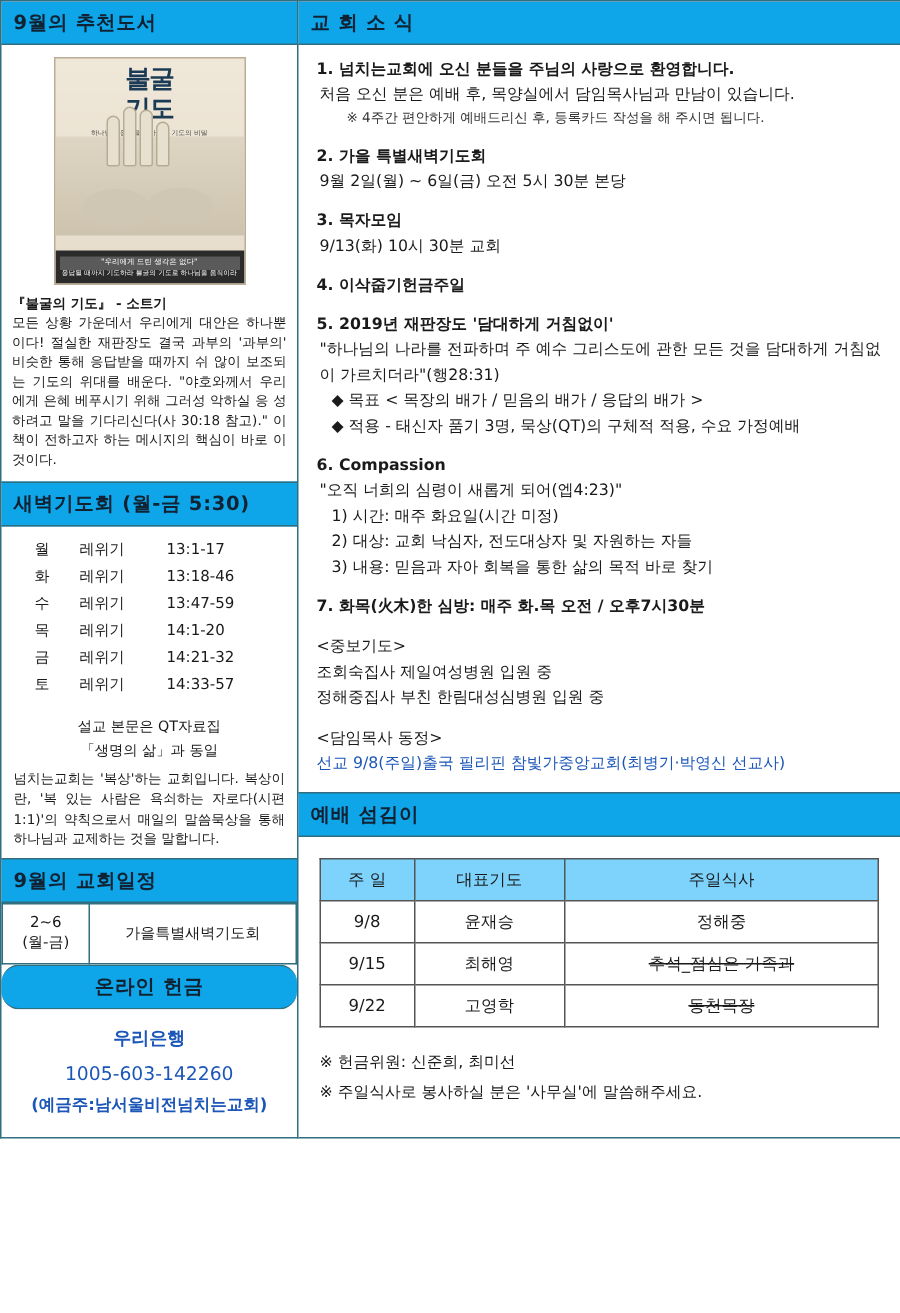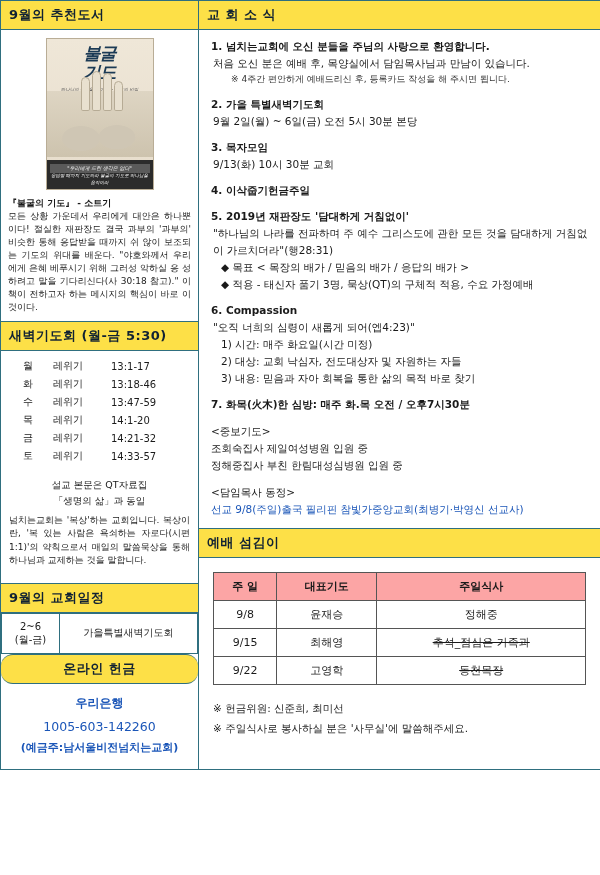--- a/index.html
+++ b/index.html
@@ -13,37 +13,37 @@
   }
   .page { width:600px; height:875px; position:relative; }
 
   table.layout { border-collapse:collapse; width:600px; table-layout:fixed; }
   .col-left { width:198px; }
   .col-right { width:402px; }
 
   .cell { vertical-align:top; border:1px solid #2f6f7f; padding:0; }
 
   .bar {
-    background:#fde047;
+    background:#0ea5e9;
     color:#123; font-weight:bold;
     font-size:13px;
     padding:5px 8px;
     border-bottom:1px solid #2f6f7f;
     letter-spacing:0.5px;
   }
 
   .pad { padding:6px 8px; }
 
   
   .book-wrap { text-align:center; padding:8px 6px 2px 6px; }
   .book-cover {
-    width:108px; height:152px; margin:0 auto;
+    width:128px; height:152px; margin:0 auto;
     background:linear-gradient(#efe7d8,#e6dccb);
     border:1px solid #b9ad96;
-    position:relative; overflow:hidden;font-style:italic;
+    position:relative; overflow:hidden;
   }
   .bc-top { padding:6px 4px 0 4px; text-align:center; }
   .bc-title {
     font-size:17px; font-weight:bold; color:#1b3a55; line-height:1.05;
     letter-spacing:-1px;
   }
   .bc-title2 { font-size:17px; font-weight:bold; color:#1b3a55; margin-top:-2px; letter-spacing:-1px;}
   .bc-sub { font-size:4.5px; color:#4a4a4a; margin-top:3px; line-height:1.3;}
   .bc-hands {
     position:absolute; left:0; right:0; top:52px; height:66px;
@@ -66,21 +66,21 @@
   .book-caption { font-size:9px; line-height:1.45; text-align:justify; padding:5px 7px 7px 7px; }
   .book-caption .b { font-weight:bold; }
 
   
   .dawn-table { width:100%; border-collapse:collapse; font-size:10px; }
   .dawn-table td { padding:2px 0; }
   .dawn-day { width:44px; padding-left:14px !important; }
   .dawn-book { width:58px; }
   .dawn-ref { }
   .dawn-note { text-align:center; font-size:9.5px; line-height:1.6; padding:6px 4px 2px 4px;}
-  .dawn-body { font-size:9px; line-height:1.5; padding:4px 8px 15px 8px; text-align:justify;}
+  .dawn-body { font-size:9px; line-height:1.5; padding:4px 8px 4px 8px; text-align:justify;}
 
   
   .sched-table { width:100%; border-collapse:collapse; font-size:10px; }
   .sched-table td { border:1px solid #2f6f7f; padding:6px 4px; text-align:center; }
   .sched-date { width:58px; line-height:1.35; }
 
   
   .offer { text-align:center; padding:8px 4px 10px 4px; line-height:1.9; }
   .offer .blue { color:#1b56b8; font-weight:bold; font-size:12px; }
   .offer .num { color:#1b56b8; font-weight:normal; font-size:12.5px; }
@@ -94,21 +94,21 @@
   .news .tiny { font-size:9px; color:#333;margin-left:20px; }
   .news .quote { margin-left:2px; }
   .news .ind { margin-left:10px; }
   .news .blue { color:#1b56b8; }
   .news .sec { margin-top:10px; }
 
   
   .svc-wrap { padding:14px 14px 6px 14px; }
   .svc { width:100%; border-collapse:collapse; font-size:11px; }
   .svc th, .svc td { border:1px solid #555; padding:6px 2px; text-align:center; }
-  .svc th { background:#fca5a5; font-weight:bold; }
+  .svc th { background:#7dd3fc; font-weight:normal; }
   .svc-notes { padding:8px 14px 10px 14px; font-size:10.5px; line-height:1.9; }
 
   .strike { text-decoration:line-through; }
 </style>
 </head>
 <body>
 
 <div class="page">
 <table class="layout">
   <tbody>

